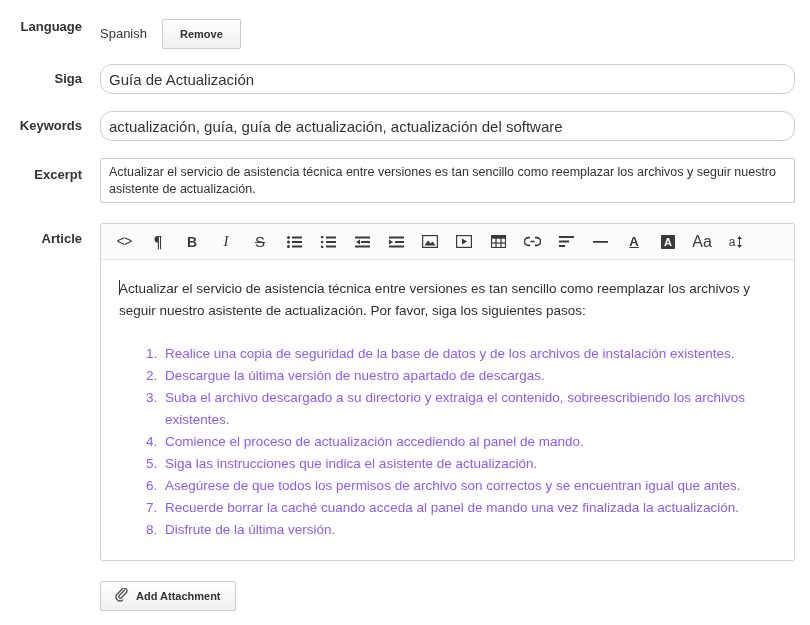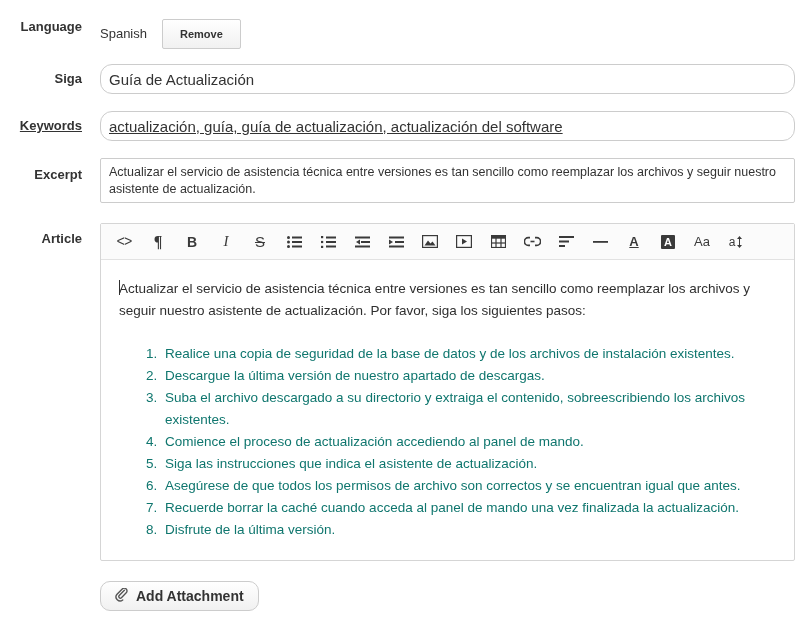--- a/index.html
+++ b/index.html
@@ -69,21 +69,21 @@
     background: linear-gradient(to bottom, #ffffff 0%, #f1f1f1 100%);
     border: 1px solid #cccccc;
     border-radius: 2px;
     box-sizing: border-box;
     cursor: pointer;
     white-space: nowrap;
   }
 
   
   .row.title-row    { margin-top: 15px; }
-  .row.keywords-row { margin-top: 17px; text-decoration: underline; }
+  .row.keywords-row { margin-top: 17px; }
   .row.excerpt-row  { margin-top: 17px; }
   .row.article-row  { margin-top: 20px; }
 
   .label-col.title-lbl    { padding-top: 7px; }
   .label-col.keywords-lbl { padding-top: 7px; }
   .label-col.excerpt-lbl  { padding-top: 9px; padding-left: 15px; }
   .label-col.article-lbl  { padding-top: 8px; }
 
   .text-input {
     display: block;
@@ -151,21 +151,21 @@
     font-size: 15px;
     line-height: 1;
     color: #3a3a3a;
   }
   .tb-text.bold   { font-weight: bold; font-size: 14px; font-family: "Liberation Sans", sans-serif; }
   .tb-text.italic { font-style: italic; font-size: 15px; }
   .tb-text.strike { text-decoration: line-through; font-size: 15px; font-family: "Liberation Sans", sans-serif;}
   .tb-text.code   { font-family: "Liberation Mono", monospace; font-size: 14px; letter-spacing: -1px; }
   .tb-text.pilcrow { font-size: 16px; font-weight: bold; }
   .tb-text.uline  { text-decoration: underline; font-weight: bold; font-size: 13px; font-family: "Liberation Sans", sans-serif;}
-  .tb-text.aa     { font-size: 13px; font-family: "Liberation Sans", sans-serif; text-align: right; }
+  .tb-text.aa     { font-size: 16px; font-family: "Liberation Sans", sans-serif; text-align: right; }
   .tb-hl {
     display: inline-block;
     background: #3a3a3a;
     color: #ffffff;
     font-weight: bold;
     font-size: 11px;
     font-family: "Liberation Sans", sans-serif;
     width: 14px;
     height: 14px;
     line-height: 14px;
@@ -201,40 +201,40 @@
     margin-right: -1px;
   }
   .editor-body ol {
     margin: 21px 0 0 0;
     padding-left: 42px;
   }
   .editor-body ol li {
     font-family: "Liberation Sans", sans-serif;
     font-size: 13.5px;
     line-height: 22px;
-    color: #0f766e;
+    color: #8b5cf6;
     margin-bottom: 0;
     padding-left: 4px;
   }
 
   
   .attach-row { margin-top: 20px; }
   .btn-attach {
     display: inline-flex;
     align-items: center;
     gap: 8px;
     height: 30px;
     padding: 0 14px;
     font-family: "Liberation Sans", sans-serif;
-    font-size: 14px;
+    font-size: 11px;
     font-weight: bold;
     color: #333333;
     background: linear-gradient(to bottom, #ffffff 0%, #f1f1f1 100%);
     border: 1px solid #cccccc;
-    border-radius: 10px;
+    border-radius: 2px;
     box-sizing: border-box;
     cursor: pointer;
   }
   .clip { display: block; }
 </style>
 </head>
 <body>
 
 <div class="form">
 

